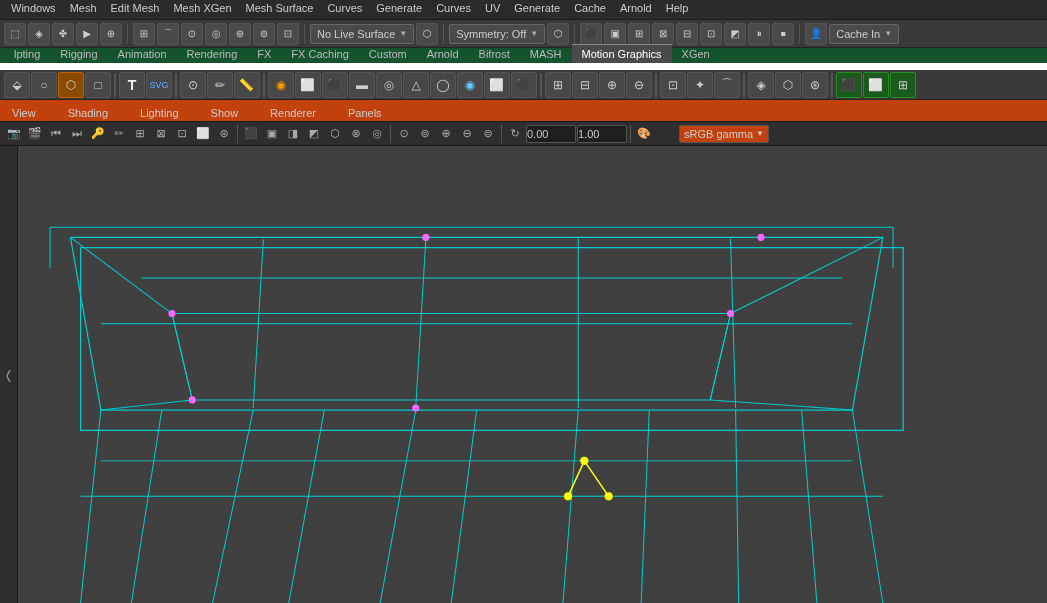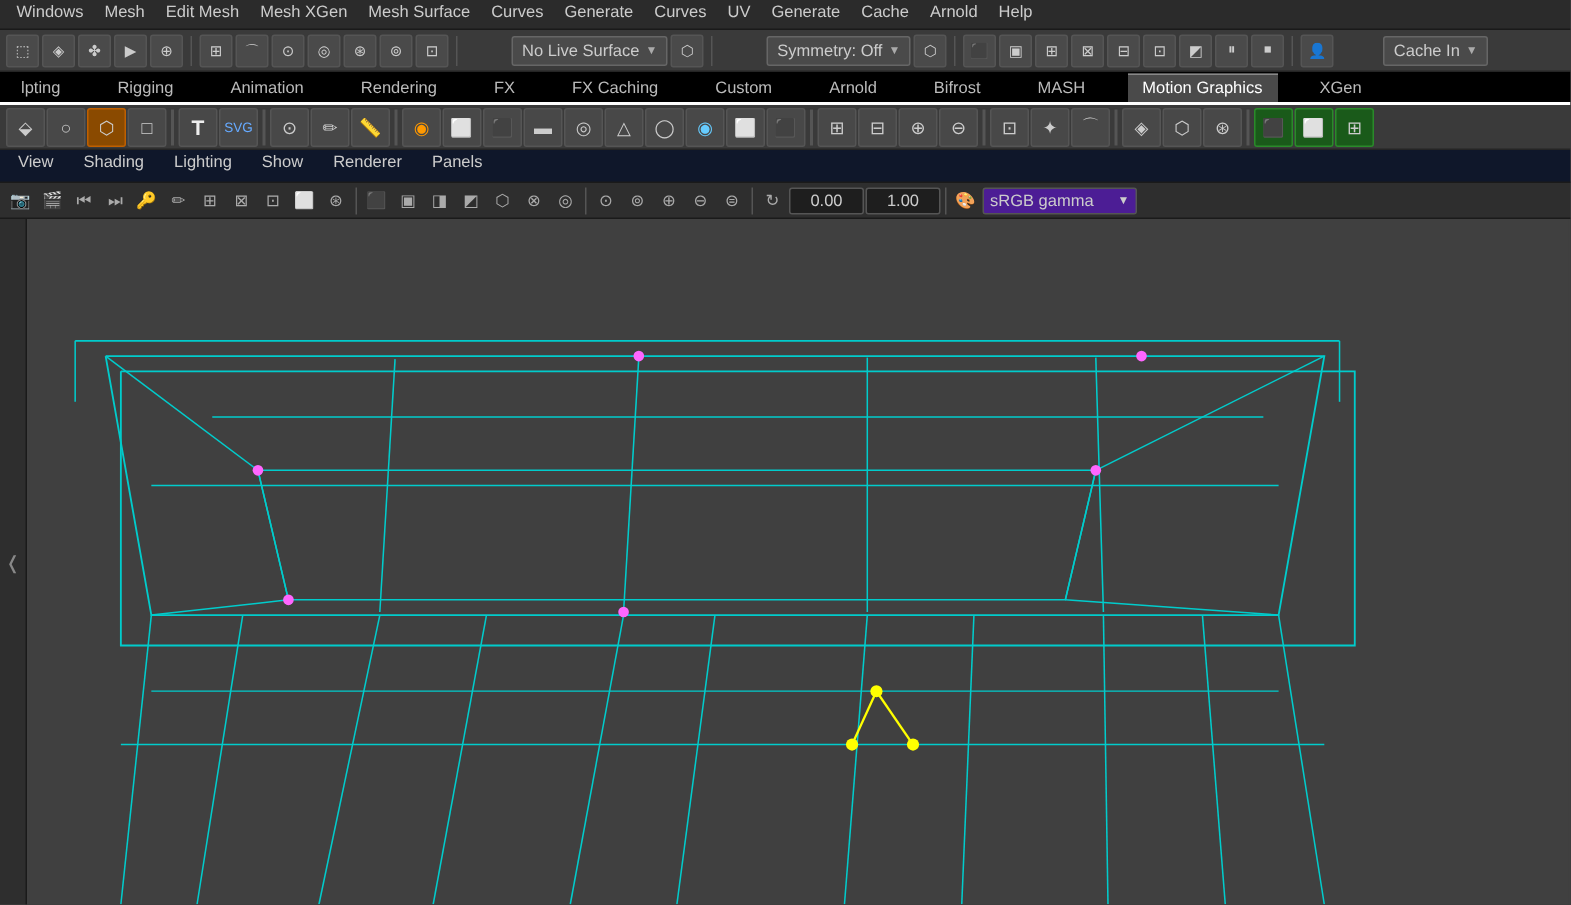--- a/index.html
+++ b/index.html
@@ -51,33 +51,31 @@
       height: 20px;
       background: #4a4a4a;
       border: 1px solid #666;
       border-radius: 2px;
       color: #ccc;
       font-size: 11px;
       padding: 0 6px;
       display: flex; align-items: center; gap: 4px;
       cursor: pointer;
       white-space: nowrap;
-      margin-left: 31px;
     }
     .toolbar-dropdown-arrow { font-size: 8px; color: #aaa; }
 
     
     #shelf-tabs {
-      background: #000000;
+      background: #14532d;
       height: 22px;
       display: flex;
       align-items: flex-end;
       padding: 0 4px;
-      border-bottom: 2px solid #ffffff;
-      gap: 18px;
+      border-bottom: 7px solid #ffffff;
     }
     .shelf-tab {
       padding: 3px 10px;
       font-size: 11px;
       color: #bbb;
       cursor: pointer;
       border-top: 1px solid transparent;
       background: transparent;
     }
     .shelf-tab.active { background: #4a4a4a; color: #fff; border-top: 1px solid #888; text-align: center; }
@@ -103,26 +101,26 @@
       cursor: pointer;
       color: #ccc;
       font-size: 12px;
       flex-shrink: 0;
     }
     .icon-btn.orange { background: #8a4a00; border-color: #c06000; }
     .icon-btn.green { background: #1a5a1a; border-color: #2a8a2a; }
 
     
     #viewport-header {
-      background: #0f172a;
+      background: #c2410c;
       height: 22px;
       display: flex;
-      align-items: flex-start;
+      align-items: flex-end;
       padding: 0 8px;
-      gap: 12px;
+      gap: 24px;
       border-bottom: 1px solid #1a1a1a;
     }
     .vp-menu { font-size: 11px; color: #ccc; cursor: pointer; padding: 2px 4px; }
 
     
     #viewport-icons {
       background: #2e2e2e;
       height: 24px;
       display: flex;
       align-items: center;
@@ -138,33 +136,33 @@
       font-size: 11px;
       border-radius: 2px;
     }
     .vp-input-field {
       background: #1e1e1e;
       border: 1px solid #555;
       color: #ccc;
       font-size: 11px;
       height: 18px;
       width: 50px;
-      text-align: center;
+      text-align: left;
       border-radius: 2px;
     }
     .vp-dropdown-sm {
-      background: #4c1d95;
+      background: #c2410c;
       border: 1px solid #555;
       color: #ccc;
       font-size: 11px;
       height: 18px;
       padding: 0 4px;
       border-radius: 2px;
       cursor: pointer;
-      display: flex; align-items: center; gap: 16px;
+      display: flex; align-items: center; gap: 3px; margin-left: 24px;
     }
 
     
     #main-area {
       display: flex;
       height: calc(603px - 20px - 28px - 22px - 30px - 22px - 24px);
     }
 
     
     #left-arrow {

